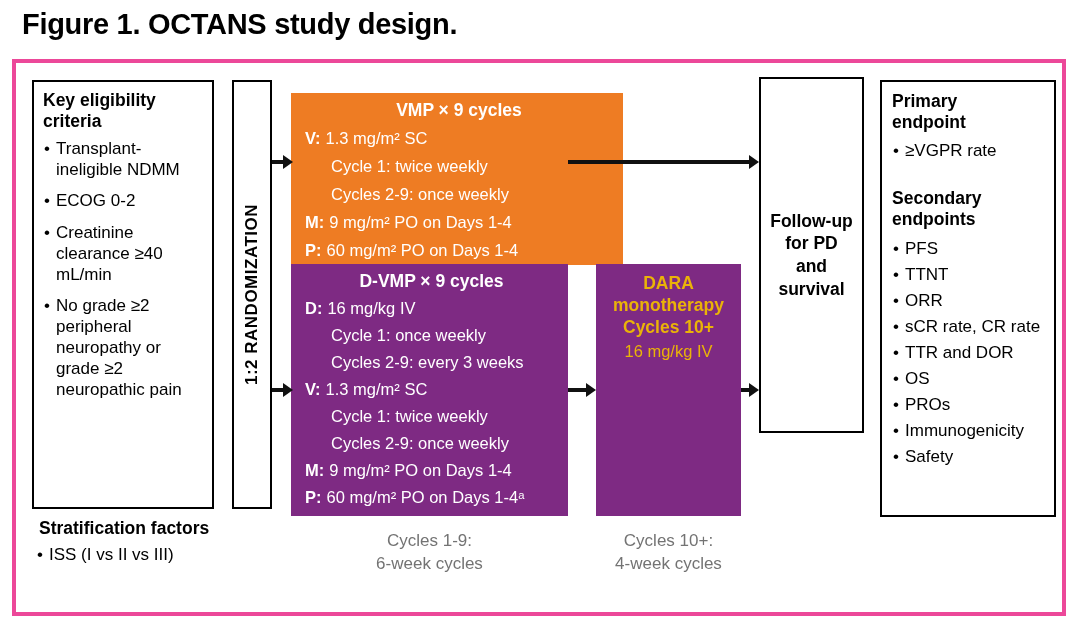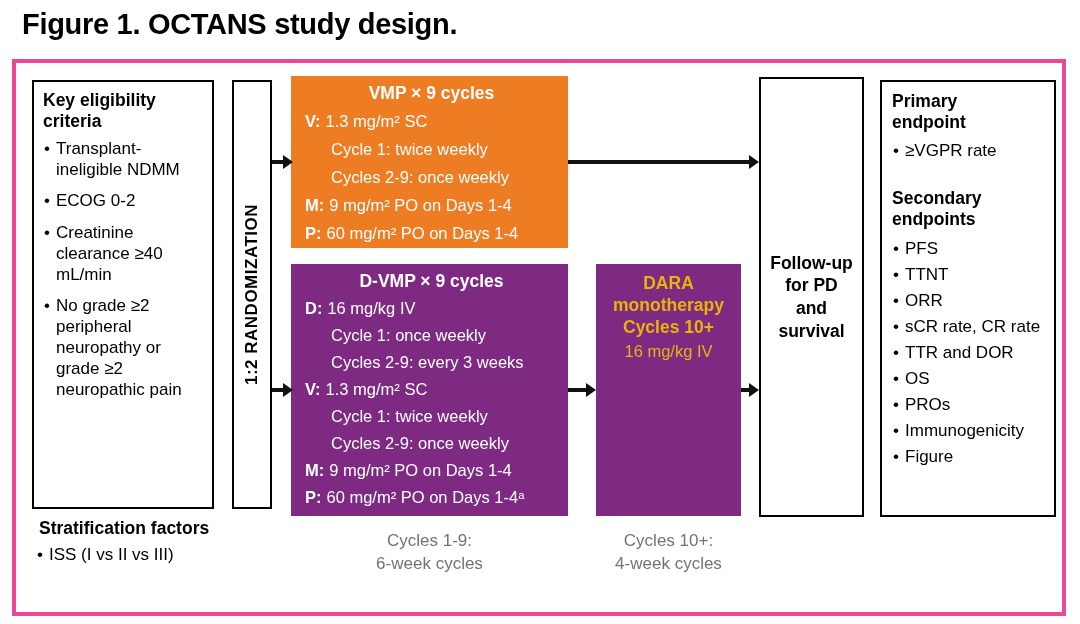--- a/index.html
+++ b/index.html
@@ -30,37 +30,37 @@
 
   
   .randomization { left: 216px; top: 17px; width: 40px; height: 429px; display: flex; align-items: center; justify-content: center; }
   .vertical-text {
     writing-mode: vertical-rl; transform: rotate(180deg);
     font-weight: 700; font-size: 17px; letter-spacing: 0.5px; white-space: nowrap;
   }
 
   
   .arm { padding: 7px 10px 0 14px; color: #fff; }
-  .vmp  { left: 275px; top: 13px;  width: 277px; height: 172px; background: var(--orange, #EE7C23); }
+  .vmp  { left: 275px; top: 30px;  width: 332px; height: 172px; background: var(--orange, #EE7C23); }
   .dvmp { left: 275px; top: 201px; width: 277px; height: 252px; background: var(--purple, #7E2A83); }
   .arm-title { text-align: center; font-weight: 700; font-size: 17.5px; margin-bottom: 3px; }
   .drug-line { font-size: 16.5px; line-height: 28px; }
   .dvmp .drug-line { line-height: 27px; }
   .drug-line.indent { padding-left: 26px; }
   .drug-line b { font-weight: 700; margin-right: 5px; }
   .drug-line b:empty { display: none; }
 
   
   .dara { left: 580px; top: 201px; width: 145px; height: 252px; background: var(--purple, #7E2A83); color: #eab308; padding: 8px 6px; text-align: center; }
   .dara-title { font-weight: 700; font-size: 17.5px; line-height: 1.27; }
   .dara-dose { font-size: 16.5px; line-height: 1.3; margin-top: 2px; }
   .dara-schedule { font-size: 16.5px; line-height: 1.3; margin-top: 24px; }
 
   
-  .followup { left: 743px; top: 14px; width: 105px; height: 440px; display: flex; align-items: center; justify-content: center; text-align: center; }
+  .followup { left: 743px; top: 14px; width: 105px; height: 356px; display: flex; align-items: center; justify-content: center; text-align: center; }
   .followup-label { font-weight: 700; font-size: 17.5px; line-height: 1.3; }
 
   
   .endpoints { left: 864px; top: 17px; width: 176px; height: 437px; padding: 9px 0 8px 10px; }
   .endpoints .bullets { margin-top: 6px; }
   .endpoints .bullets li { margin-bottom: 0; line-height: 26px; font-size: 17px; }
   .sec-heading { margin-top: 24px; }
 
   
   .strat { left: 20px; top: 455px; width: 250px; }
@@ -182,21 +182,21 @@
         <li>sCR rate, CR rate</li>
 
         <li>TTR and DOR</li>
 
         <li>OS</li>
 
         <li>PROs</li>
 
         <li>Immunogenicity</li>
 
-        <li>Figure</li>
+        <li>Safety</li>
       </ul>
   </div>
 
   <div class="strat">
     <div class="strat-heading">Stratification factors</div>
     <ul class="bullets">
 
         <li>ISS (I vs II vs III)</li>
 
       </ul>

